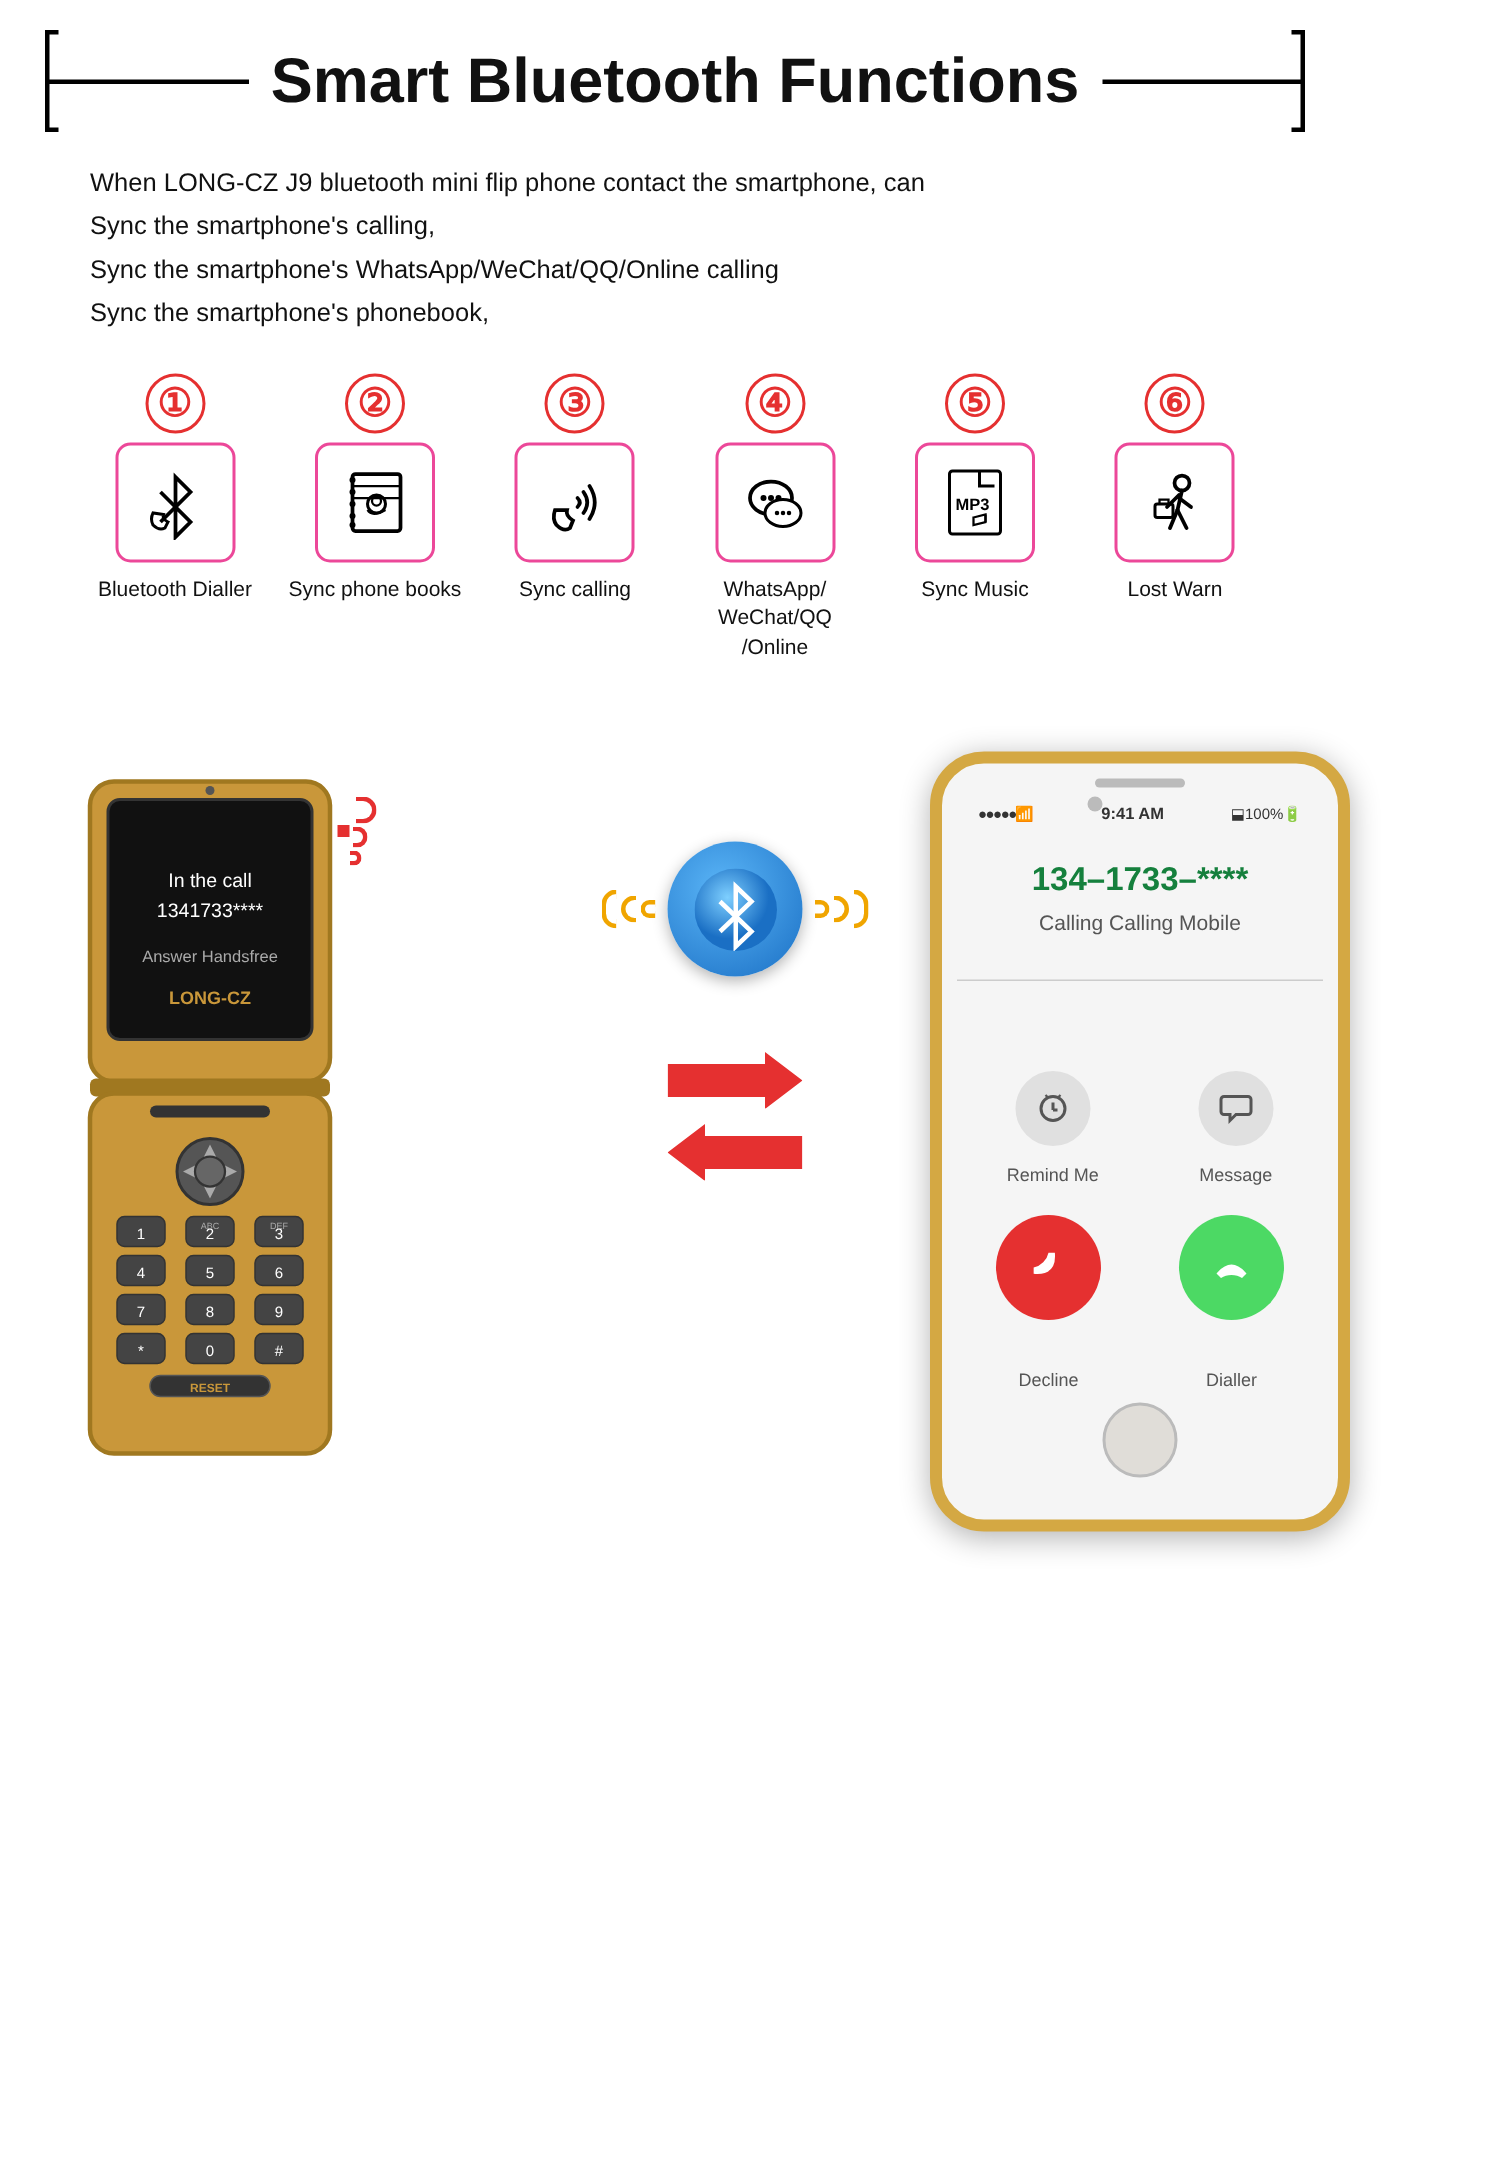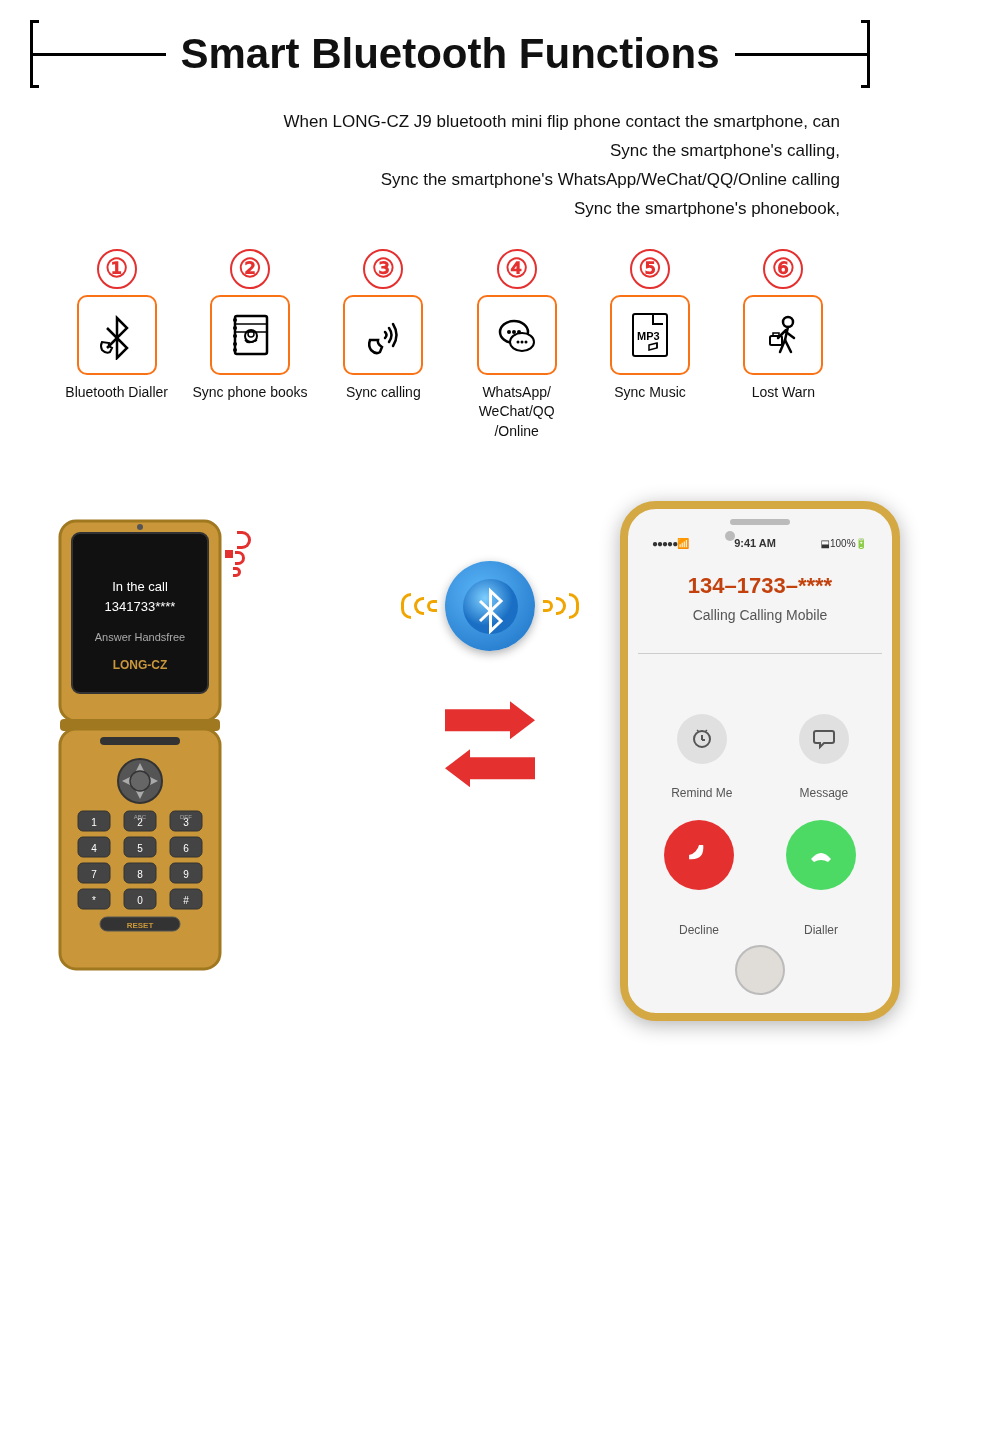--- a/index.html
+++ b/index.html
@@ -52,21 +52,20 @@
       color: #111;
       white-space: nowrap;
     }
 
     
     .description-section {
       margin: 18px 30px 25px 30px;
       font-size: 17px;
       line-height: 1.7;
       color: #111;
-      text-align: right;
     }
 
     
     .features-row {
       display: flex;
       justify-content: space-around;
       align-items: flex-start;
       margin: 10px 10px 30px 10px;
       padding: 0 10px;
     }
@@ -85,21 +84,21 @@
       width: 40px;
       height: 40px;
       display: flex;
       align-items: center;
       justify-content: center;
       margin-bottom: 6px;
     }
     .feature-icon-box {
       width: 80px;
       height: 80px;
-      border: 2px solid #f97316;
+      border: 2px solid #ec4899;
       border-radius: 10px;
       display: flex;
       align-items: center;
       justify-content: center;
       margin-bottom: 8px;
       background: #fff;
     }
     .feature-icon-box svg {
       width: 50px;
       height: 50px;
@@ -161,40 +160,40 @@
       background: #bbb;
       border-radius: 50%;
       position: absolute;
       top: 22px;
       left: 50%;
       margin-left: -35px;
     }
     .phone-number-display {
       font-size: 22px;
       font-weight: 600;
-      color: #c2410c;
+      color: #15803d;
       text-align: center;
       margin: 20px 0 8px;
     }
     .calling-label {
       font-size: 14px;
       color: #555;
       text-align: center;
       margin-bottom: 30px;
     }
     .action-buttons-row {
       display: flex;
       justify-content: space-around;
       margin: 60px 0 20px;
     }
     .action-btn {
       display: flex;
       flex-direction: column;
       align-items: center;
-      gap: 22px;
+      gap: 12px;
       font-size: 12px;
       color: #555;
     }
     .action-btn-icon {
       width: 50px;
       height: 50px;
       background: #e0e0e0;
       border-radius: 50%;
       display: flex;
       align-items: center;

